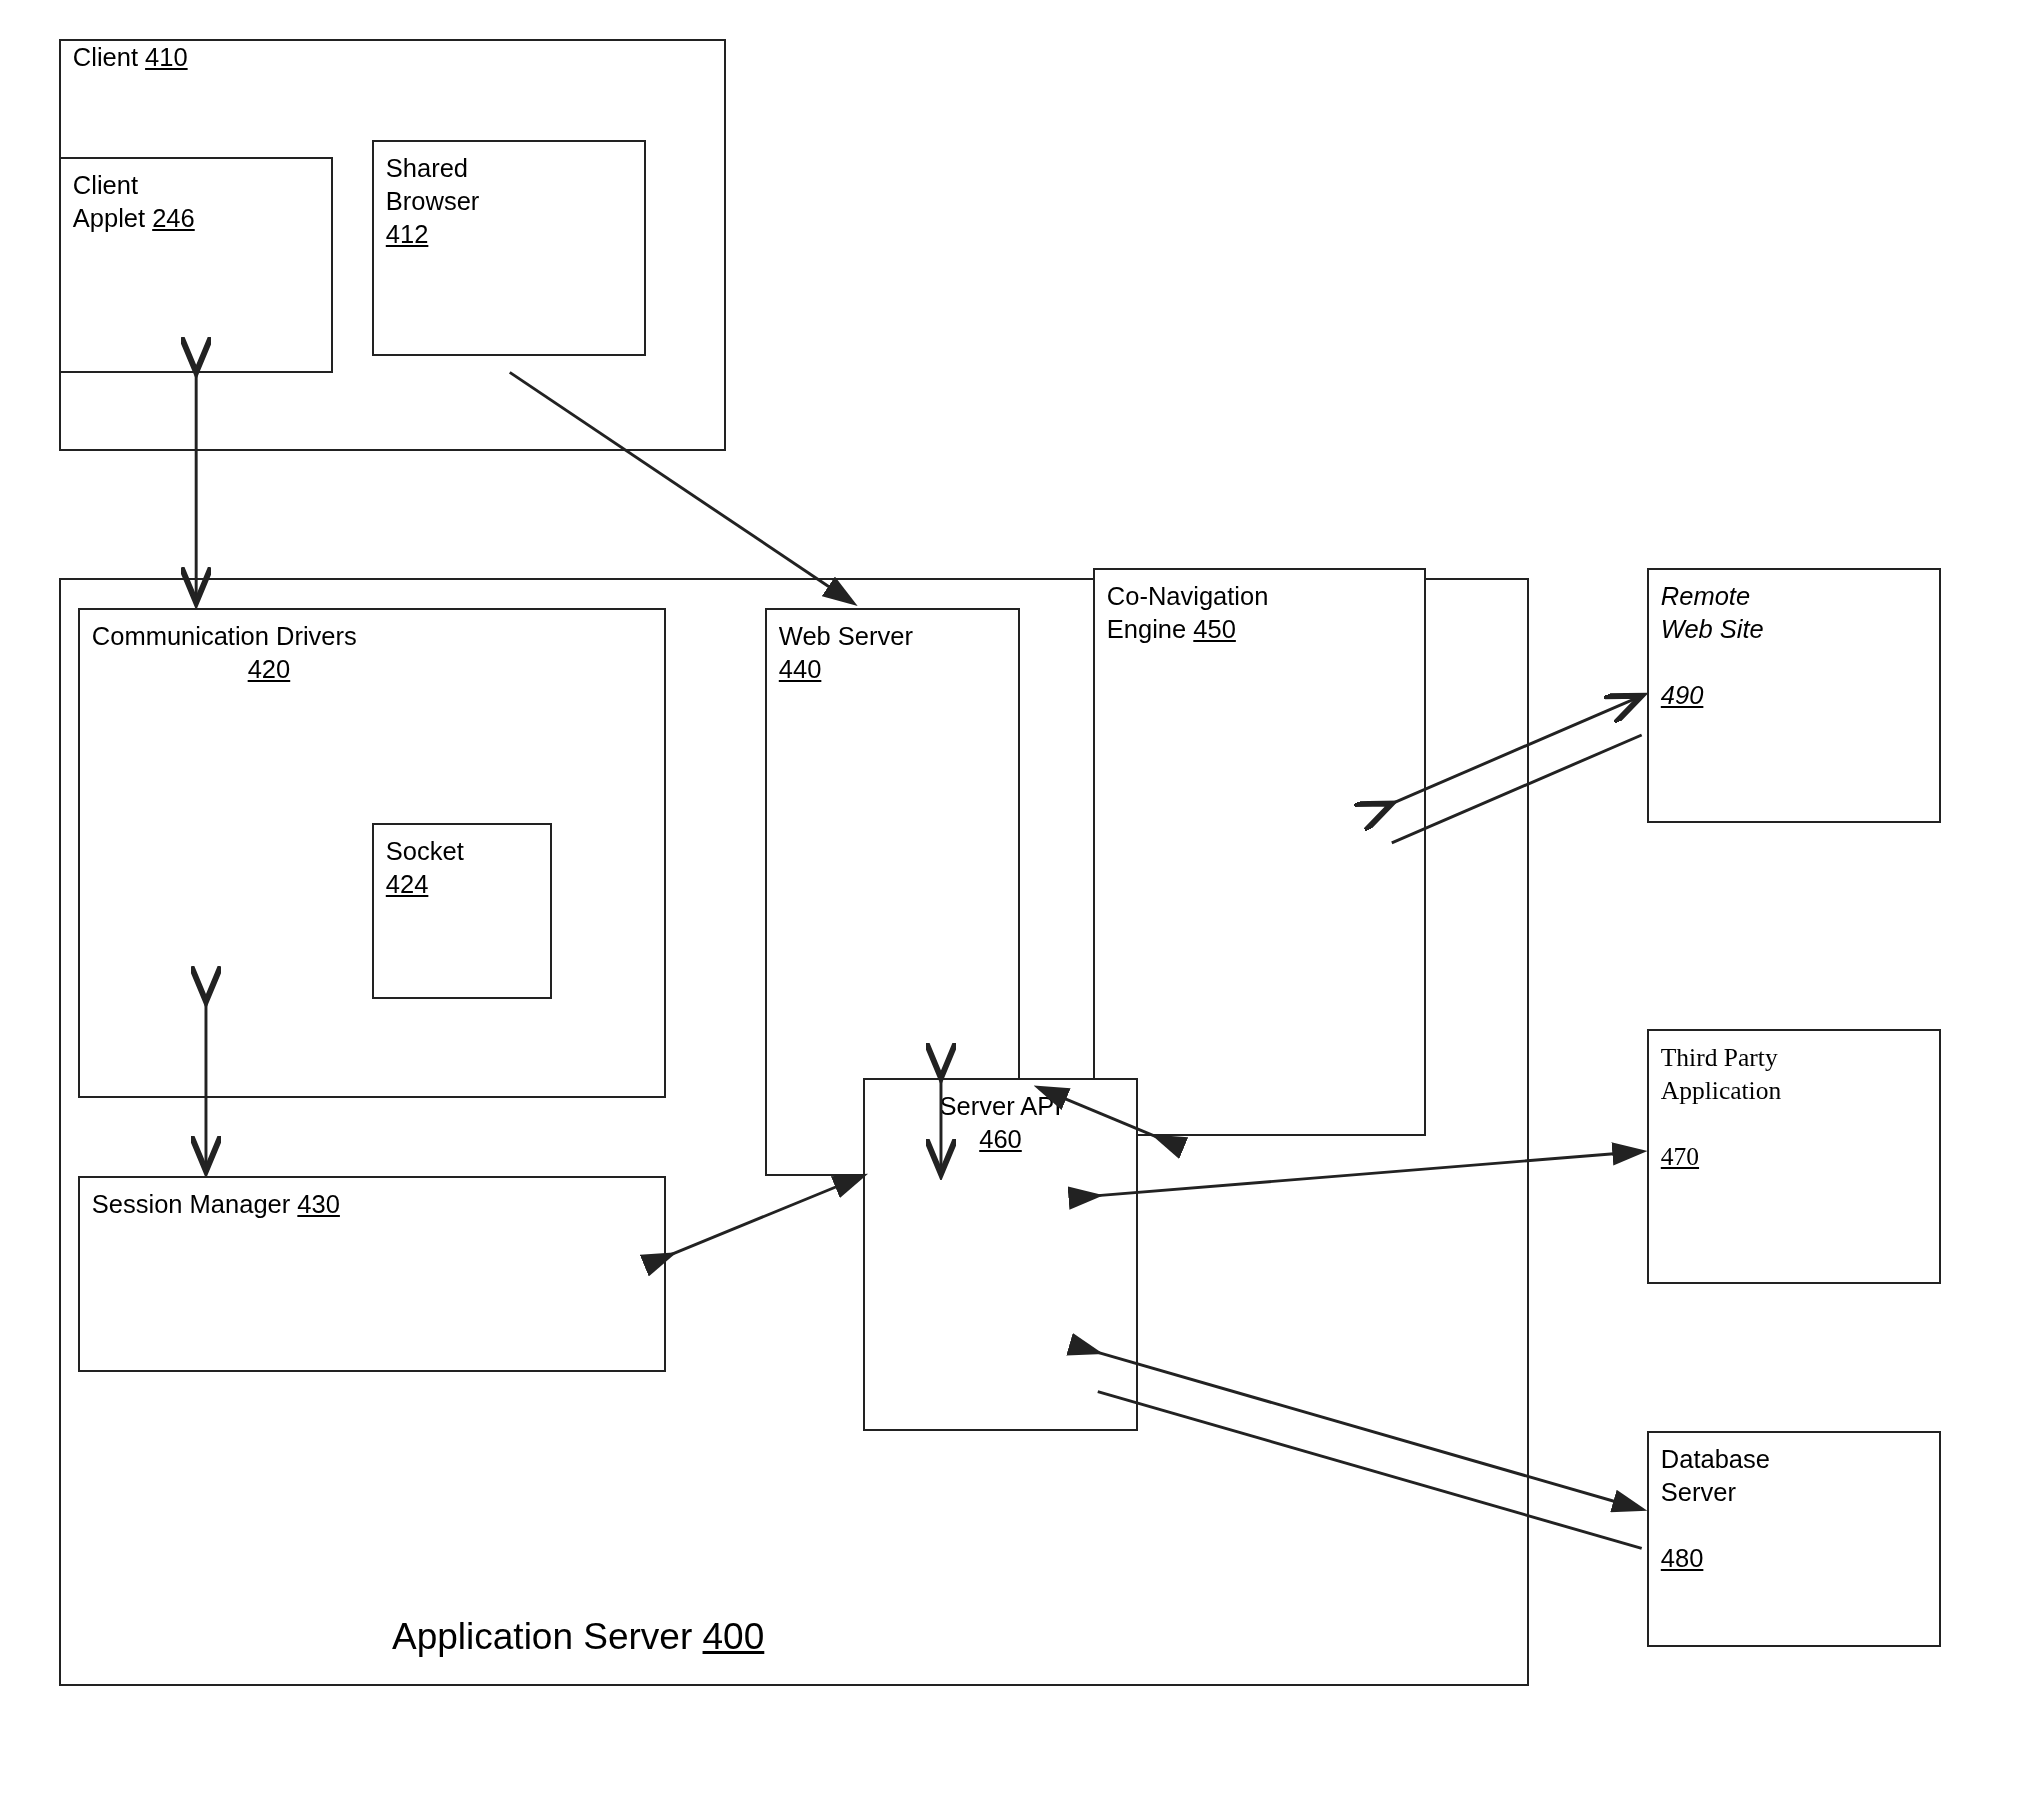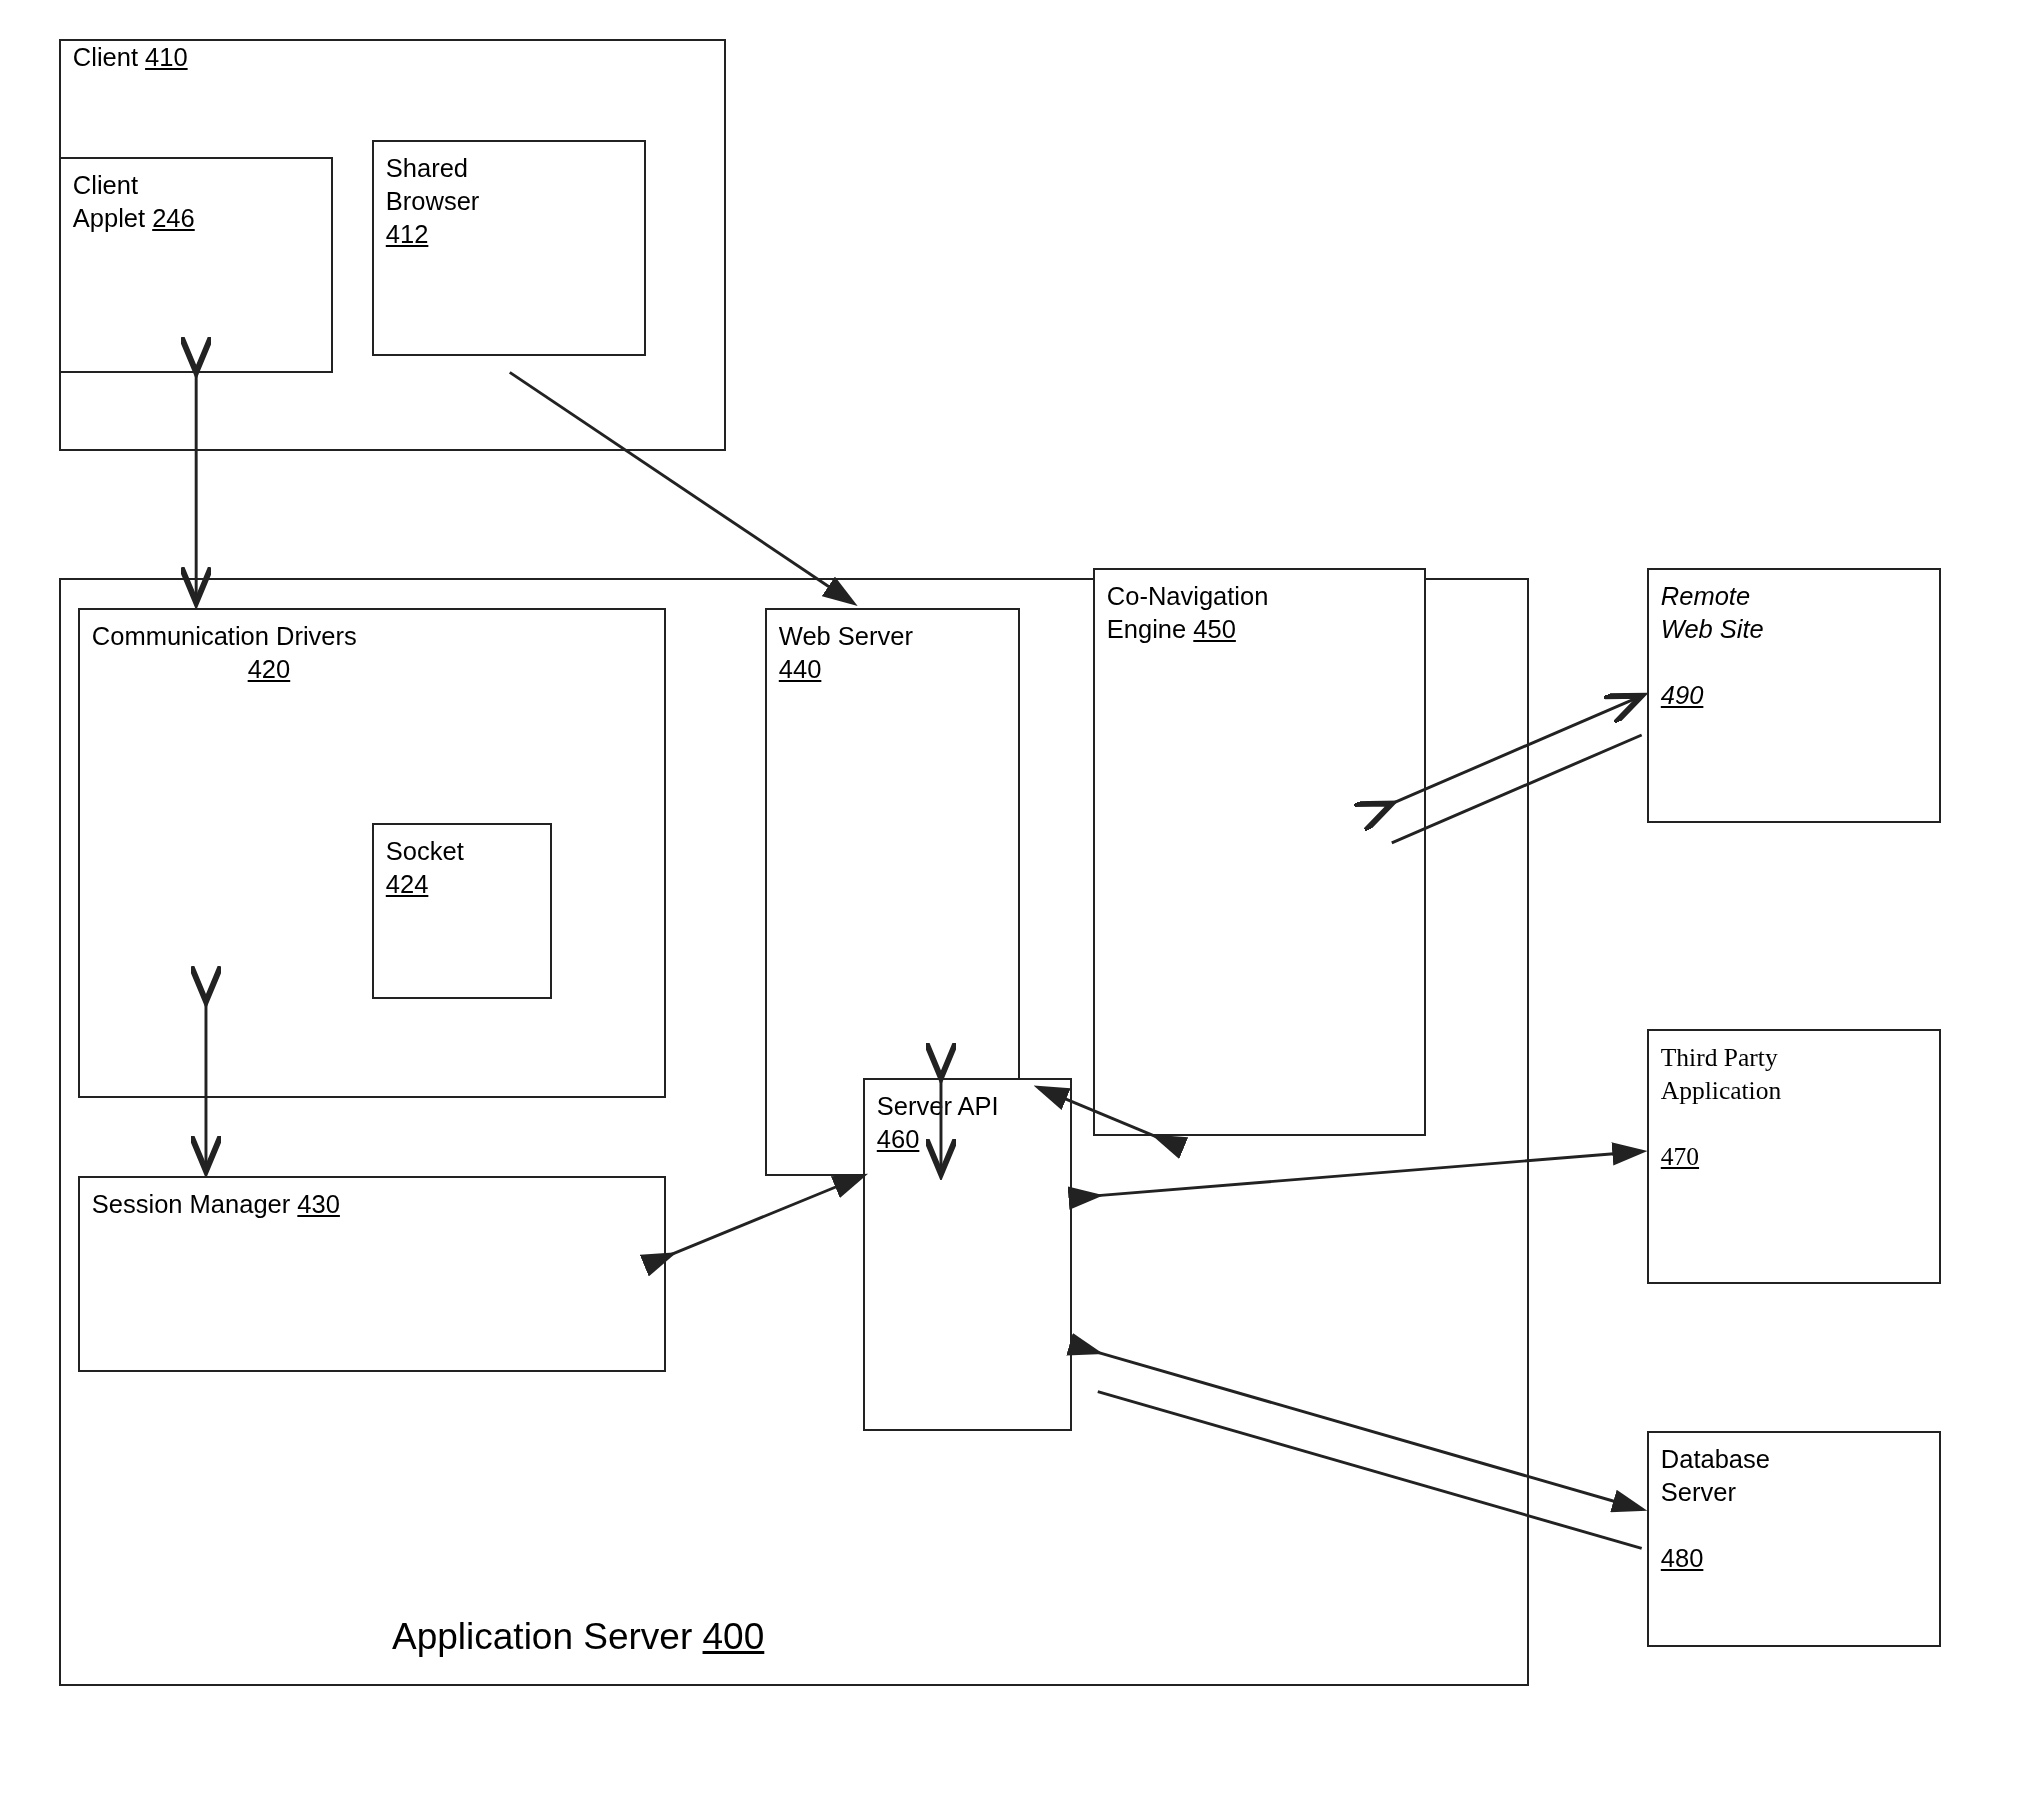--- a/index.html
+++ b/index.html
@@ -129,22 +129,23 @@
       width: 333px;
       height: 568px;
       margin-left: 34px;
     }
 
     
     #server-api {
       position: absolute;
       left: 863px;
       top: 1078px;
-      width: 209px;
+      width: 275px;
       height: 353px;
+      text-align: center;
     }
 
     
     #remote-web-site {
       position: absolute;
       left: 1647px;
       top: 568px;
       width: 294px;
       height: 255px;
       font-style: italic;

